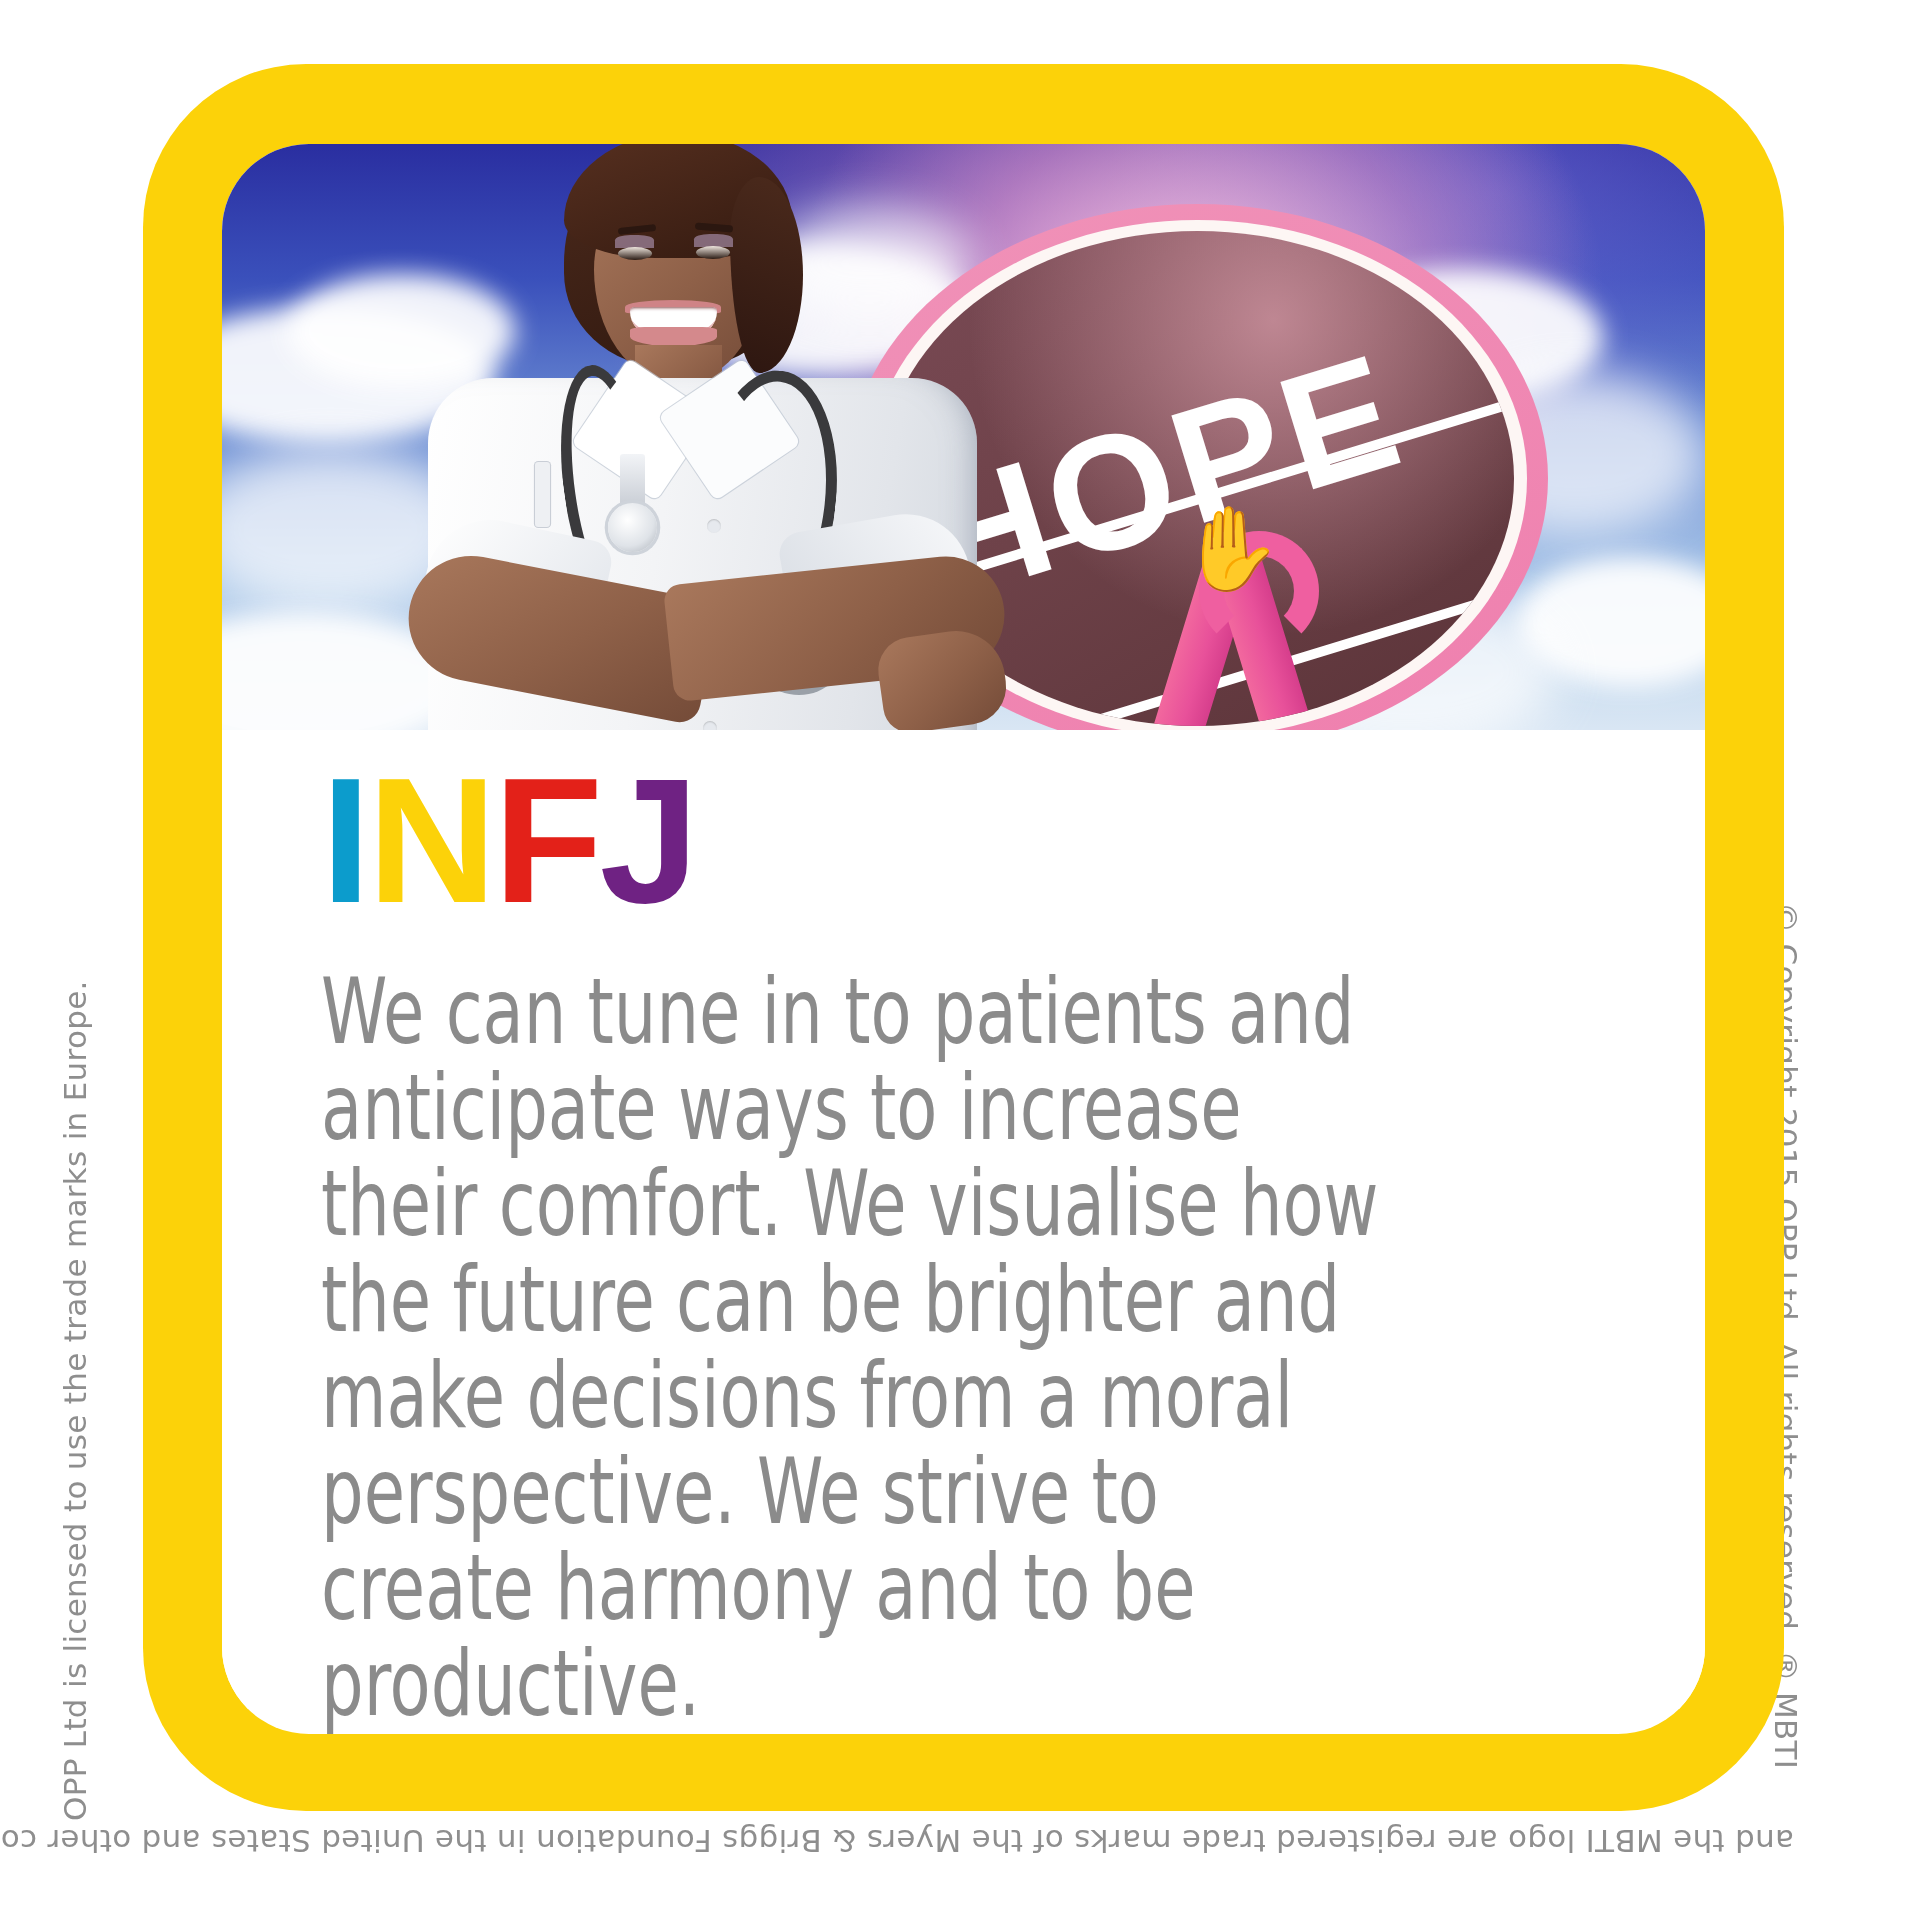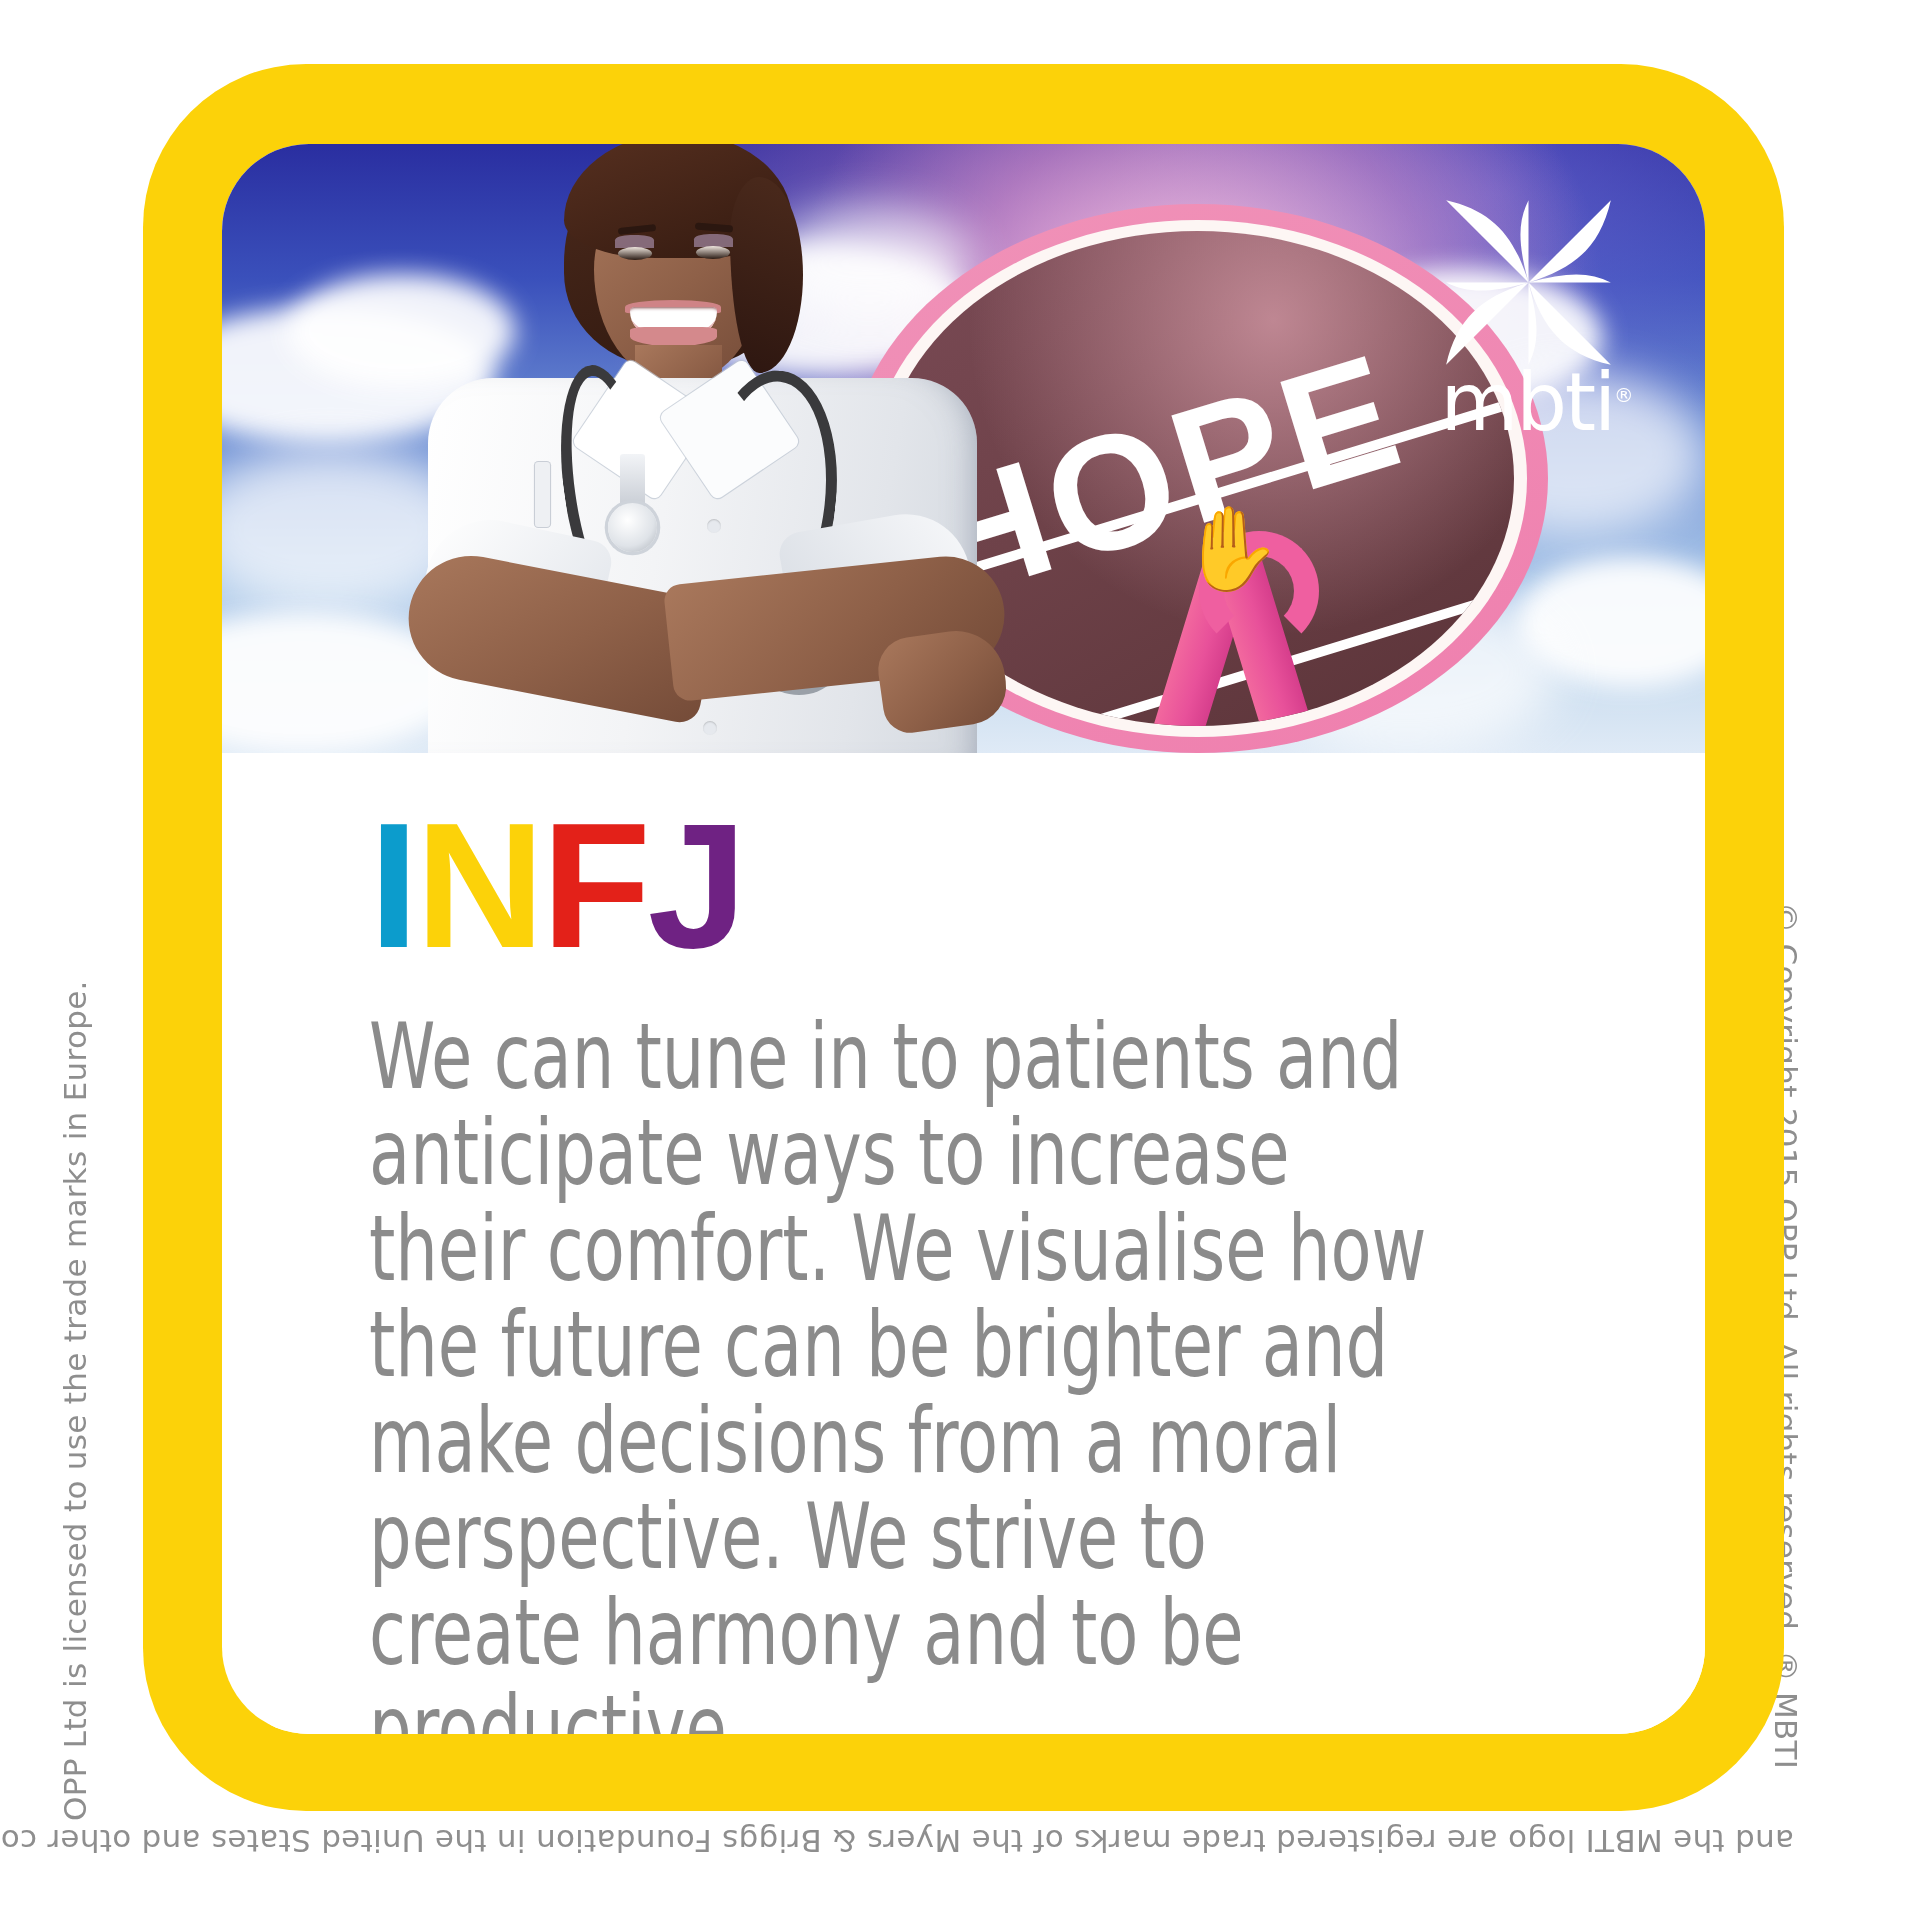--- a/index.html
+++ b/index.html
@@ -201,21 +201,21 @@
   #mbti{position:absolute;right:43px;top:49px;width:250px;height:266px;color:#fff;}
   #mbti svg{position:absolute;left:27px;top:0;width:179px;height:179px;}
   #mbti-word{
     position:absolute;left:0;top:163px;width:250px;text-align:center;
     font-family:"DejaVu Sans",sans-serif;font-size:80px;line-height:80px;
     font-weight:400;color:#ffffff;letter-spacing:-2.2px;
   }
   #mbti-word sup{font-size:19.6px;vertical-align:super;letter-spacing:0;}
 
   
-  #body-area{position:absolute;left:0;top:631px;width:1483px;height:979px;background:#fff;margin-left:48px;}
+  #body-area{position:absolute;left:0;top:586px;width:1483px;height:979px;background:#fff;}
   #type-code{
     position:absolute;left:99px;top:20.7px;
     font-family:"Liberation Sans","DejaVu Sans",sans-serif;
     font-weight:700;font-size:179px;line-height:179px;letter-spacing:-3.3px;
   }
   #type-code span{display:inline;}
   #desc{
     position:absolute;left:99px;top:234px;width:1305px;
     font-family:"DejaVu Sans Condensed","Liberation Sans Narrow","Liberation Sans",sans-serif;
     font-stretch:condensed;
@@ -303,31 +303,20 @@
         <div id="fobclip"></div>
         <div id="fobwatch"></div>
 
         <div id="sleeve-l"></div>
         <div id="sleeve-r"></div>
         <div id="arm-l" class="skin"></div>
         <div id="arm-r" class="skin"></div>
         <div id="hand-l" class="skin"></div>
       </div>
 
-      <div id="mbti">
-        <svg viewBox="0 0 100 100" aria-hidden="true">
-          <g fill="#ffffff">
-            <path d="M50 50 L4 4 C30 10 42 24 50 50 C44 28 44 16 50 4 Z"></path>
-            <path d="M50 50 L96 4 C90 30 76 42 50 50 C72 44 84 44 96 50 Z"></path>
-            <path d="M50 50 L96 96 C70 90 58 76 50 50 C56 72 56 84 50 96 Z"></path>
-            <path d="M50 50 L4 96 C10 70 24 58 50 50 C28 56 16 56 4 50 Z"></path>
-          </g>
-        </svg>
-        <div id="mbti-word"><span>mbti</span><sup>®</sup></div>
-      </div>
 
     </div>
 
     <div id="body-area">
       <div id="type-code"><span style="color: rgb(12, 156, 204);">I</span><span style="color: rgb(252, 210, 9);">N</span><span style="color: rgb(227, 33, 25);">F</span><span style="color: rgb(111, 34, 131);">J</span></div>
       <div id="desc" style="color: rgb(139, 139, 139);">We can tune in to patients and anticipate ways to increase their comfort. We visualise how the future can be brighter and make decisions from a moral perspective. We strive to create harmony and to be productive.</div>
     </div>
 
   </div>
 </div>

